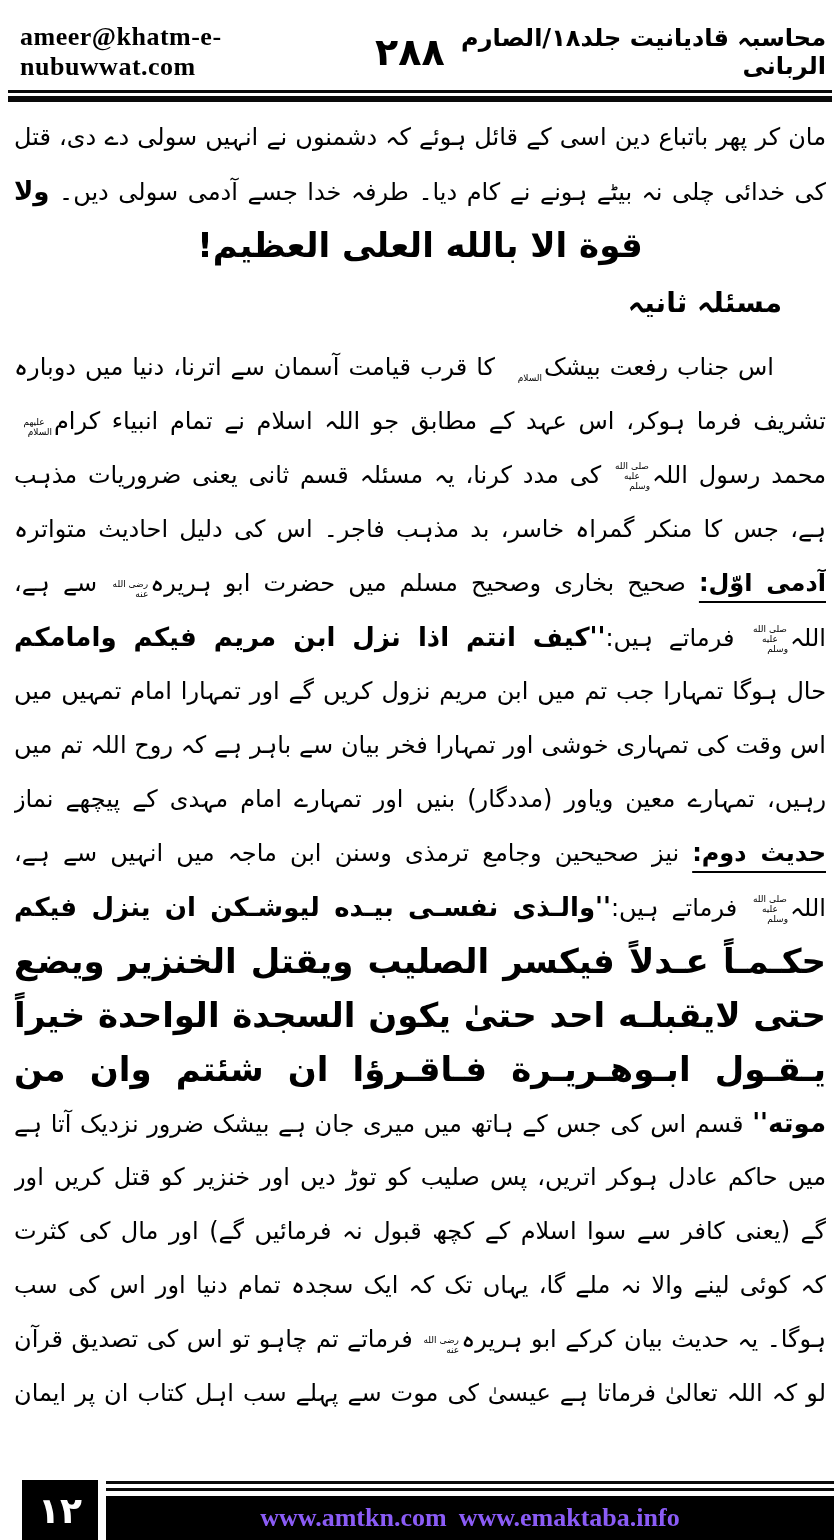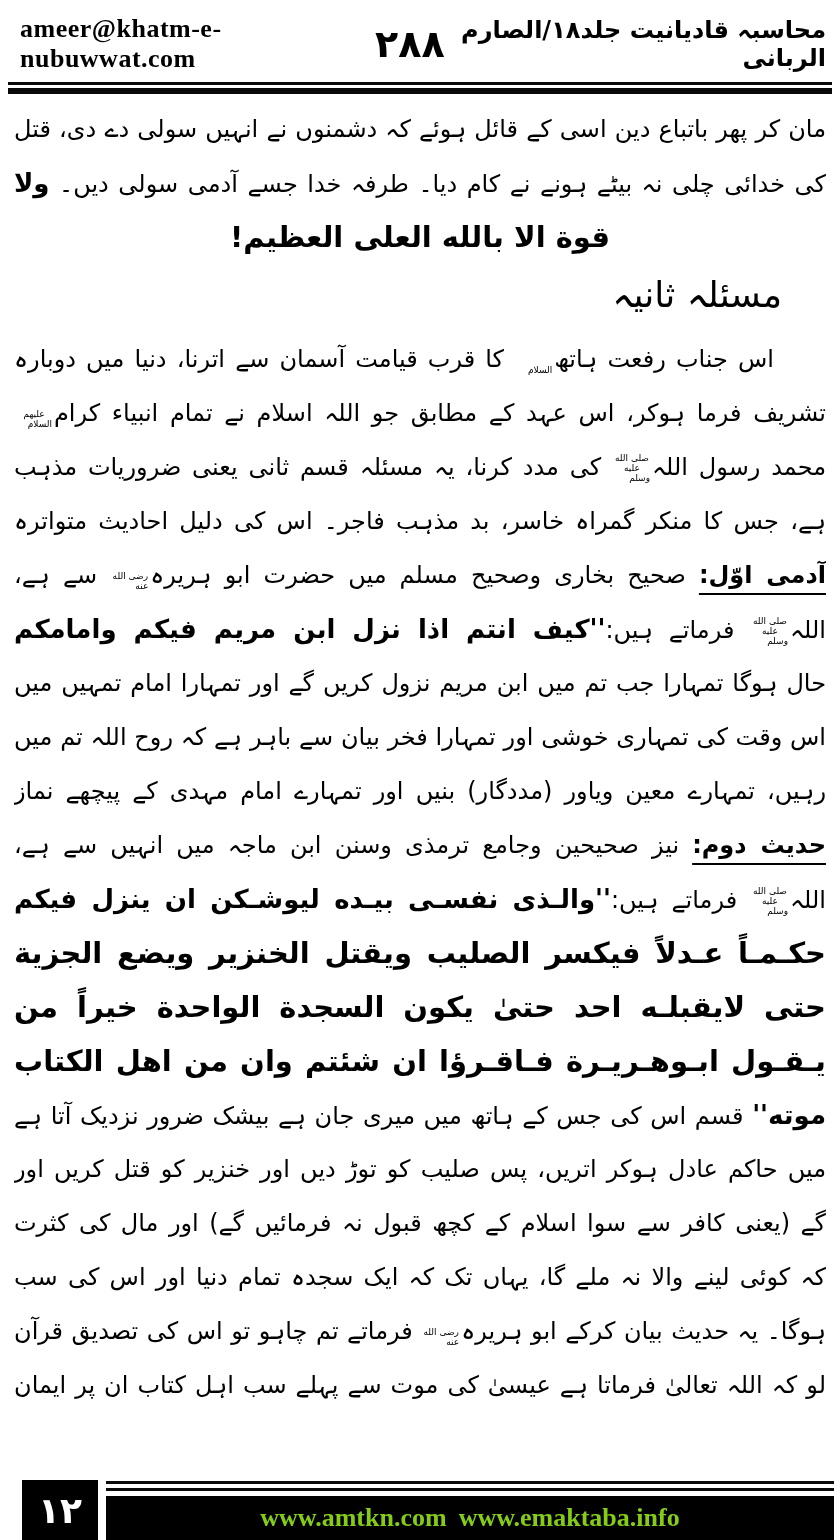--- a/index.html
+++ b/index.html
@@ -1,52 +1,52 @@
 <!DOCTYPE html>
 <html lang="ur"><head>
 <meta charset="utf-8">
 <style>
   html,body{margin:0;padding:0;background:#e8e8e8;}
   .page{position:relative;width:840px;height:1540px;background:#ffffff;overflow:hidden;
         font-family:"DejaVu Sans",sans-serif;color:#000;}
   
   .page-header{display:flex;align-items:center;justify-content:space-between;
-               padding:14px 14px 4px 20px;direction:ltr;}
+               padding:22px 14px 4px 20px;direction:ltr;}
   .hdr-email{font-family:"Liberation Serif",serif;font-weight:bold;font-size:26px;letter-spacing:.5px;}
   .hdr-pagenum{font-family:"DejaVu Sans",sans-serif;font-weight:bold;font-size:38px;line-height:30px;margin-left:40px;}
   .hdr-title{direction:rtl;font-weight:bold;font-size:24px;}
   .hdr-rule{margin:4px 8px 0 8px;}
   .hdr-rule .thin{height:3px;background:#0a0a0a;}
   .hdr-rule .gap{height:3px;}
   .hdr-rule .thick{height:6px;background:#0a0a0a;}
   
   .page-body{direction:rtl;padding:8px 14px 0 14px;}
   .line{height:54px;line-height:54px;overflow:hidden;font-size:24px;
         text-align:justify;text-align-last:justify;}
   .line.c{text-align:center;text-align-last:center;}
-  .line.ar{font-weight:bold;font-size:29px;}
+  .line.ar{font-weight:bold;font-size:34px;}
   .line.heading{height:68px;line-height:62px;text-align:right;text-align-last:right;
-                padding-left:0;padding-right:44px;font-size:36px;font-weight:normal;}
+                padding-left:0;padding-right:44px;font-size:28px;font-weight:bold;}
   .line.ind{text-indent:52px;}
   .line span.b{font-weight:bold;font-size:26px;}
   .line span.u{font-weight:bold;text-decoration:underline;
                text-decoration-thickness:2px;text-underline-offset:10px;}
   .line span.hon{display:inline-block;width:36px;min-width:36px;font-size:9px;line-height:10px;
                  vertical-align:-8px;text-align:center;font-weight:normal;margin:0 2px;
                  white-space:normal;overflow:hidden;max-height:44px;}
   
   .page-footer{position:absolute;left:0;right:0;bottom:0;height:64px;background:#fff;}
   .f-box{position:absolute;left:22px;bottom:0;width:76px;height:60px;background:#000;
          color:#fff;display:flex;align-items:center;justify-content:center;
          font-size:36px;font-weight:bold;}
   .f-rule1,.f-rule2{position:absolute;left:106px;right:6px;height:3px;background:#0a0a0a;}
   .f-rule1{bottom:56px;}
   .f-rule2{bottom:49px;}
   .f-bar{position:absolute;left:106px;right:6px;bottom:0;height:44px;background:#000;
-         color:#84cc16;display:flex;align-items:center;justify-content:center;gap:12px;
+         color:#8b5cf6;display:flex;align-items:center;justify-content:center;gap:12px;
          font-family:"Liberation Serif",serif;font-weight:bold;font-size:26px;direction:ltr;margin-top:34px;}
 </style>
 </head>
 <body>
 
 <div class="page">
 
   <div class="page-header">
     <span class="hdr-email">ameer@khatm-e-nubuwwat.com</span>
     <span class="hdr-pagenum">۲۸۸</span>
@@ -57,21 +57,21 @@
     <div class="thin"></div>
     <div class="gap"></div>
     <div class="thick"></div>
   </div>
 
   <div class="page-body">
       <div class="line"><span>مان کر پھر باتباع دین اسی کے قائل ہوئے کہ دشمنوں نے انہیں سولی دے دی، قتل کیا، نہ ان</span></div>
       <div class="line"><span>کی خدائی چلی نہ بیٹے ہونے نے کام دیا۔ طرفہ خدا جسے آدمی سولی دیں۔ </span><span class="b">ولا حـــول ولا</span></div>
       <div class="line c ar"><span>قوة الا بالله العلی العظیم!</span></div>
       <div class="line heading"><span>مسئلہ ثانیہ</span></div>
-      <div class="line ind"><span>اس جناب رفعت ہاتھ</span><span class="hon">عليه السلام</span><span> کا قرب قیامت آسمان سے اترنا، دنیا میں دوبارہ</span></div>
+      <div class="line ind"><span>اس جناب رفعت بیشک</span><span class="hon">عليه السلام</span><span> کا قرب قیامت آسمان سے اترنا، دنیا میں دوبارہ</span></div>
       <div class="line"><span>تشریف فرما ہوکر، اس عہد کے مطابق جو اللہ اسلام نے تمام انبیاء کرام</span><span class="hon">عليهم السلام</span></div>
       <div class="line"><span>محمد رسول اللہ</span><span class="hon">صلى الله عليه وسلم</span><span> کی مدد کرنا، یہ مسئلہ قسم ثانی یعنی ضروریات مذہب اہل سنت و جماعت سے</span></div>
       <div class="line"><span>ہے، جس کا منکر گمراہ خاسر، بد مذہب فاجر۔ اس کی دلیل احادیث متواترہ اجماع اہل حق سے</span></div>
       <div class="line"><span class="u">آدمی اوّل:</span><span> صحیح بخاری وصحیح مسلم میں حضرت ابو ہریرہ</span><span class="hon">رضى الله عنه</span><span> سے ہے، رسول</span></div>
       <div class="line"><span>اللہ</span><span class="hon">صلى الله عليه وسلم</span><span> فرماتے ہیں:</span><span class="b">''کیف انتم اذا نزل ابن مریم فیکم وامامکم منکم''</span></div>
       <div class="line"><span>حال ہوگا تمہارا جب تم میں ابن مریم نزول کریں گے اور تمہارا امام تمہیں میں سے ہوگا، یعنی</span></div>
       <div class="line"><span>اس وقت کی تمہاری خوشی اور تمہارا فخر بیان سے باہر ہے کہ روح اللہ تم میں اتریں، تم میں</span></div>
       <div class="line"><span>رہیں، تمہارے معین ویاور (مددگار) بنیں اور تمہارے امام مہدی کے پیچھے نماز پڑھیں گے۔</span></div>
       <div class="line"><span class="u">حدیث دوم:</span><span> نیز صحیحین وجامع ترمذی وسنن ابن ماجہ میں انہیں سے ہے، رسول</span></div>
       <div class="line"><span>اللہ</span><span class="hon">صلى الله عليه وسلم</span><span> فرماتے ہیں:</span><span class="b">''والـذی نفسـی بیـده لیوشـکن ان ینزل فیکم ابن مریم</span></div>

